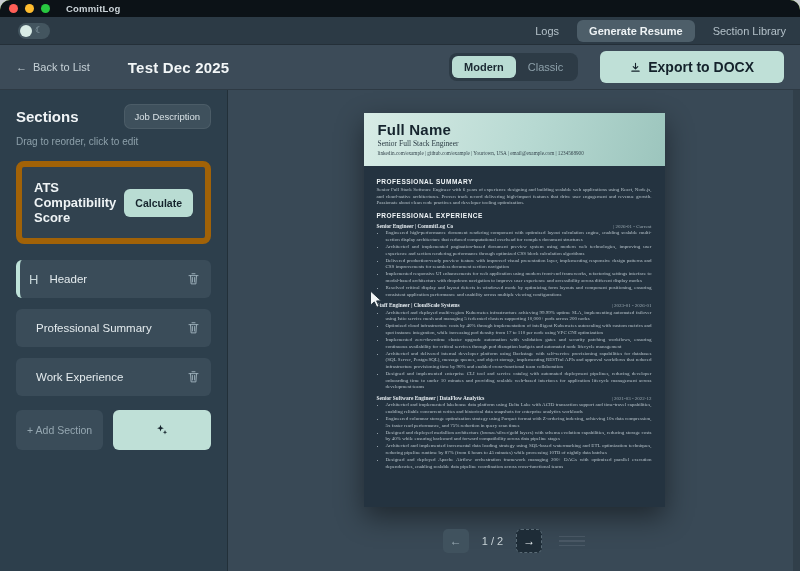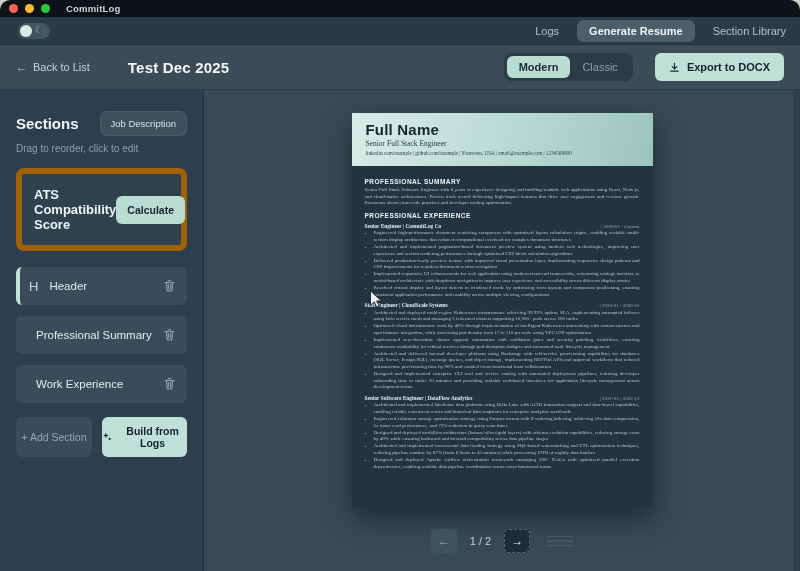--- a/index.html
+++ b/index.html
@@ -22,25 +22,25 @@
   .nav-link.active { background: #4d5e69; color: #eef3f5; font-weight: bold; padding: 5px 12px; border-radius: 6px; }
 
   
   .pageheader { height: 45px; background: #3c4b58; display: flex; align-items: center; padding: 0 16px; border-bottom: 1px solid rgba(0,0,0,.22); }
   .back { display: flex; align-items: center; gap: 6px; color: #c6d1d7; font-size: 11px; cursor: pointer; }
   .page-title { color: #f2f6f7; font-size: 15px; font-weight: bold; margin-left: 38px; letter-spacing: .2px; }
   .hdr-right { margin-left: auto; display: flex; align-items: center; }
   .segmented { background: #2d3b46; border-radius: 8px; padding: 3px; display: flex; }
   .seg-btn { font-size: 11px; padding: 5px 12px; border-radius: 6px; color: #8da0aa; cursor: pointer; }
   .seg-btn.active { background: #b9dcd3; color: #1b2932; font-weight: bold; }
-  .export-btn { margin-left: 22px; background: #bfe0d7; border: none; border-radius: 6px; padding: 8px 14px; display: flex; align-items: center; gap: 7px; font-size: 11px; font-weight: bold; color: #14222b; font-family: "Liberation Sans", sans-serif; cursor: pointer; }
+  .export-btn { margin-left: 22px; background: #bfe0d7; border: none; border-radius: 6px; padding: 8px 30px; display: flex; align-items: center; gap: 7px; font-size: 14px; font-weight: bold; color: #14222b; font-family: "Liberation Sans", sans-serif; cursor: pointer; }
 
   
   .main { display: flex; height: 481px; }
-  .sidebar { width: 204px; background: #2d3f4c; border-right: 1px solid #223039; padding: 21px 16px; flex-shrink: 0; }
+  .sidebar { width: 228px; background: #2d3f4c; border-right: 1px solid #223039; padding: 14px 16px; flex-shrink: 0; }
   .sb-head { display: flex; align-items: center; justify-content: space-between; }
   .sb-title { color: #f0f4f6; font-size: 15px; font-weight: bold; }
   .jobdesc-btn { background: #3e505c; border: 1px solid rgba(255,255,255,.07); border-radius: 7px; color: #d9e2e6; font-size: 9.5px; padding: 6px 10px; font-family: "Liberation Sans", sans-serif; cursor: pointer; }
   .sb-hint { color: #8da0aa; font-size: 10px; margin-top: 7px; }
   .ats-card { margin-top: 14px; border: 6px solid #a16207; border-radius: 8px; background: rgba(255,255,255,.02); padding: 13px 12px; display: flex; align-items: center; justify-content: space-between; }
   .ats-label { color: #eef3f5; font-size: 13px; font-weight: bold; }
   .calc-btn { background: #b9dcd3; border: none; border-radius: 6px; color: #16242d; font-size: 10.5px; font-weight: bold; padding: 8px 11px; font-family: "Liberation Sans", sans-serif; cursor: pointer; text-align: right; }
   .sec-list { margin-top: 16px; }
   .sec-item { height: 38px; background: #3a4c59; border-radius: 6px; margin-bottom: 11px; display: flex; align-items: center; padding: 0 12px 0 20px; cursor: pointer; }
   .sec-item.active { border-left: 4px solid #bfe3da; padding-left: 9px; }
@@ -165,21 +165,20 @@
           </span>
         </div>
       </div>
 
       <div class="sb-btn-row">
         <button class="add-sec-btn">+ Add Section</button>
         <button class="build-btn">
           <svg width="12" height="12" viewBox="0 0 16 16">
               <path d="M6 1l1.2 3.3L10.5 5.5 7.2 6.7 6 10 4.8 6.7 1.5 5.5 4.8 4.3z M12 8l.8 2.2 2.2.8-2.2.8L12 14l-.8-2.2L9 11l2.2-.8z" fill="#14222b"></path>
             </svg>
-          <span>Build from Logs</span>
         </button>
       </div>
     </aside>
 
     <section class="preview">
 
       <div class="page">
         <div class="page-band">
           <div class="r-name">Full Name</div>
           <div class="r-role">Senior Full Stack Engineer</div>

